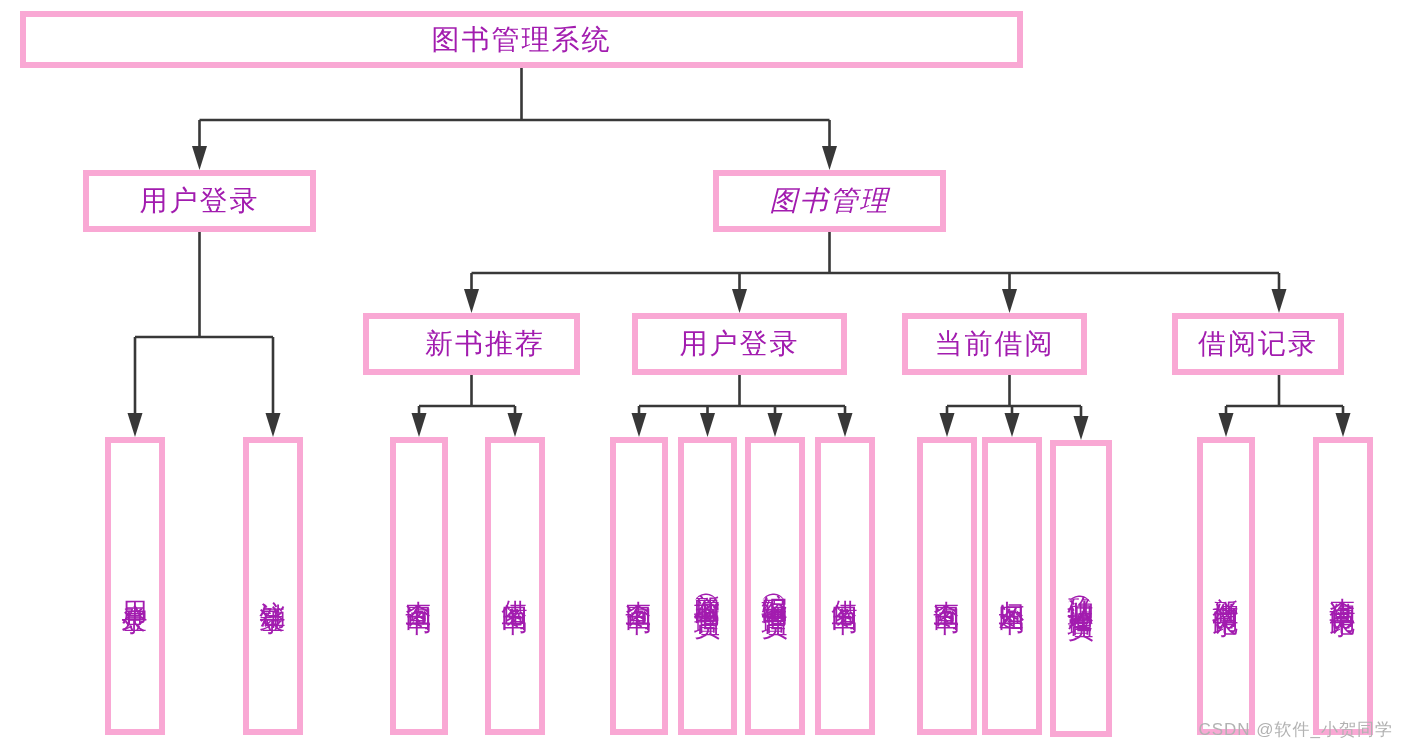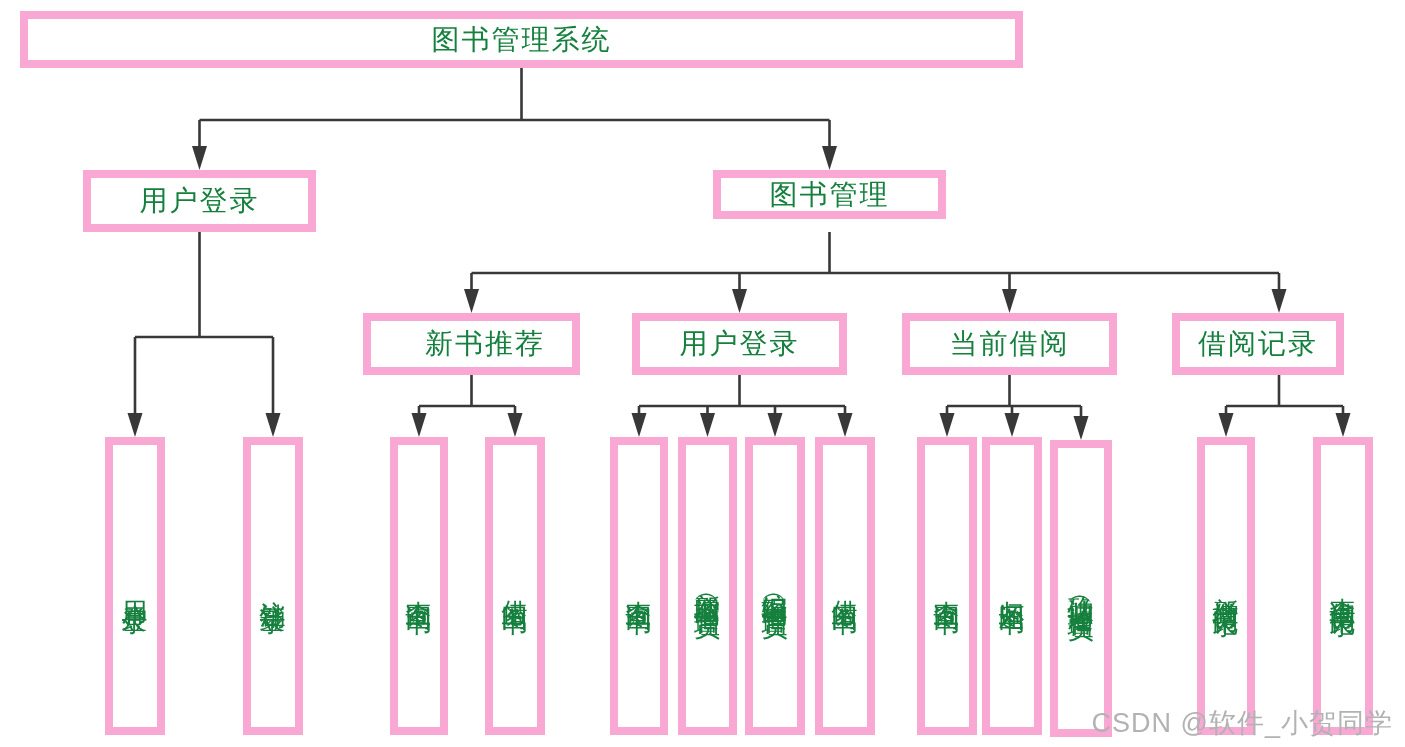--- a/index.html
+++ b/index.html
@@ -18,47 +18,47 @@
   .connectors {
     position: absolute;
     left: 0;
     top: 0;
     width: 1405px;
     height: 747px;
   }
   .node {
     position: absolute;
     box-sizing: border-box;
-    border: 8px solid #f9a8d4;
+    border: 6px solid #f9a8d4;
     background: #ffffff;
     display: flex;
     align-items: center;
     justify-content: center;
-    color: #15803d;
+    color: #a21caf;
   }
   .node-h {
     font-size: 28px;
     letter-spacing: 2px;
     white-space: nowrap;
   }
   .node-v {
     font-size: 26px;
   }
   .node-v .v-label {
     writing-mode: vertical-rl;
     text-orientation: mixed;
     letter-spacing: 3px;
     line-height: 1;
     white-space: nowrap;
   }
   .watermark {
     position: absolute;
     right: 12px;
     bottom: 6px;
-    font-size: 27px;
+    font-size: 17px;
     color: #b2b2b2;
     letter-spacing: 1px;
     white-space: nowrap;
     z-index: 5;
   }
 </style>
 </head>
 <body>
 
 <div class="canvas">
@@ -106,31 +106,31 @@
     </g>
   </svg>
 
   <div class="node node-h" style="left:20px; top:11px; width:1003px; height:57px;">
     <span>图书管理系统</span>
   </div>
 
   <div class="node node-h" style="left:83px; top:170px; width:233px; height:62px;">
     <span>用户登录</span>
   </div>
-  <div class="node node-h" style="left:713px; top:170px; width:233px; height:49px;">
+  <div class="node node-h" style="left:713px; top:170px; width:233px; height:62px;font-style:italic;">
     <span>图书管理</span>
   </div>
 
   <div class="node node-h" style="left:363px; top:313px; width:217px; height:62px;padding-left:27px;">
     <span>新书推荐</span>
   </div>
   <div class="node node-h" style="left:632px; top:313px; width:215px; height:62px;">
     <span>用户登录</span>
   </div>
-  <div class="node node-h" style="left:902px; top:313px; width:215px; height:62px;">
+  <div class="node node-h" style="left:902px; top:313px; width:185px; height:62px;">
     <span>当前借阅</span>
   </div>
   <div class="node node-h" style="left:1172px; top:313px; width:172px; height:62px;">
     <span>借阅记录</span>
   </div>
 
   <div class="node node-v" style="left:105px; top:437px; width:60px; height:298px;">
     <span class="v-label">用户登录</span>
   </div>
   <div class="node node-v" style="left:243px; top:437px; width:60px; height:298px;">

